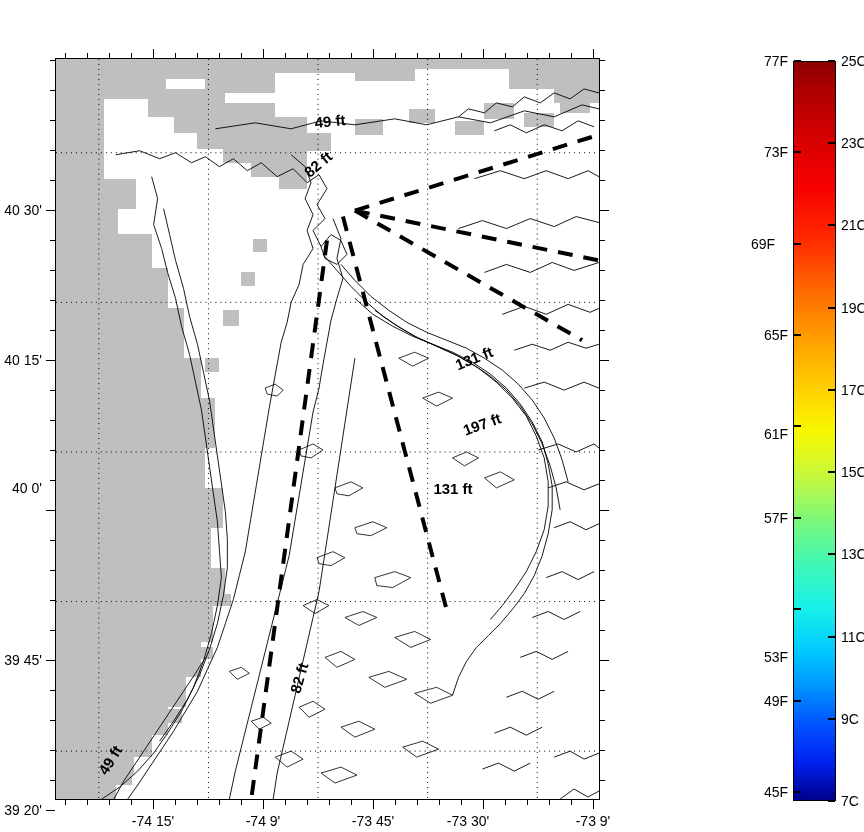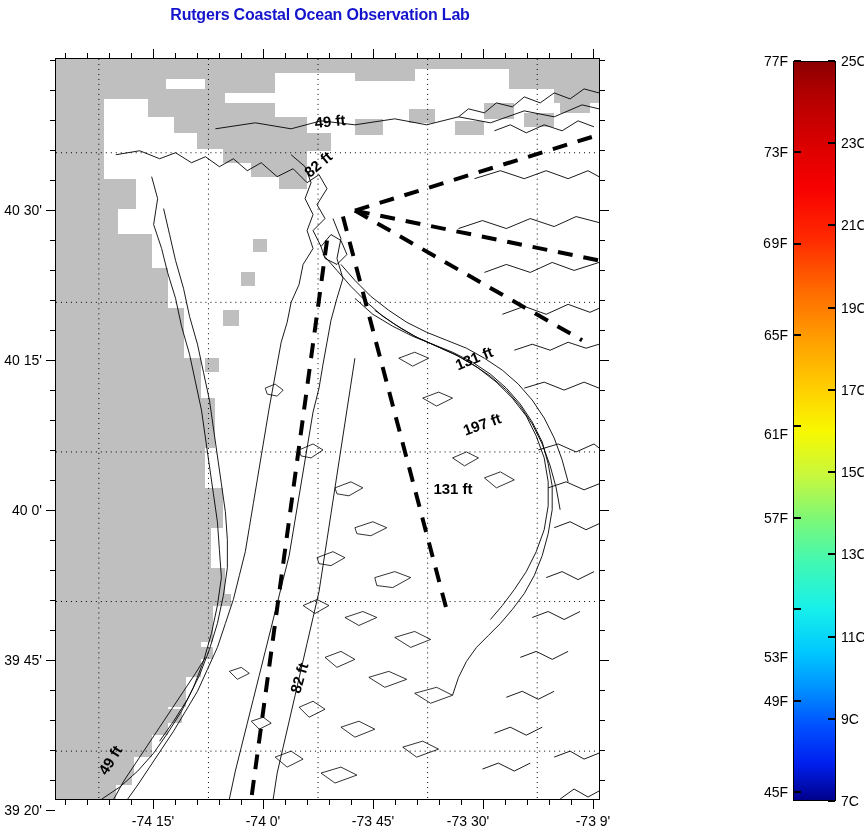--- a/index.html
+++ b/index.html
@@ -69,21 +69,20 @@
     transform:translateY(-50%);
   }
   .cb-label-c{left:48px;text-align:left;}
 </style>
 </head>
 <body>
 
 <div id="root">
 
   <div class="title-block">
-    <span class="title-line">Rutgers Coastal Ocean Observation Lab</span>
   </div>
 
   <div id="map-panel">
     <svg id="map-svg" viewBox="0 0 545 742" preserveAspectRatio="none">
 
       <rect x="0" y="0" width="545" height="742" fill="#ffffff"></rect>
 
       <g fill="#bfbfbf" shape-rendering="crispEdges">
 
         <path d="M0,0 H545 V18 H455 V10 H360 V22 H300 V14 H220 V34 H150 V20 H60 V40 H0 Z"></path>
@@ -243,21 +242,21 @@
         <line x1="288" y1="158" x2="392" y2="552"></line>
         <line x1="272" y1="182" x2="196" y2="742"></line>
       </g>
     </svg>
   </div>
 
   <div id="axes-layer">
       <div class="tick tick-x" style="left: 153px; top: 800px; height: 9px;"></div>
       <div class="axlabel axlabel-x" style="left: 153px; top: 813px;">-74 15'</div>
       <div class="tick tick-x" style="left: 263px; top: 800px; height: 9px;"></div>
-      <div class="axlabel axlabel-x" style="left: 263px; top: 813px;">-74 0'</div>
+      <div class="axlabel axlabel-x" style="left: 263px; top: 813px;">-74 9'</div>
       <div class="tick tick-x" style="left: 373px; top: 800px; height: 9px;"></div>
       <div class="axlabel axlabel-x" style="left: 373px; top: 813px;">-73 45'</div>
       <div class="tick tick-x" style="left: 483px; top: 800px; height: 9px;"></div>
       <div class="axlabel axlabel-x" style="left: 468px; top: 813px;">-73 30'</div>
       <div class="tick tick-x" style="left: 593px; top: 800px; height: 9px;"></div>
       <div class="axlabel axlabel-x" style="left: 593px; top: 813px;">-73 9'</div>
       <div class="tick tick-x" style="left: 65px; top: 800px; height: 5px;"></div>
       <div class="tick tick-x" style="left: 87px; top: 800px; height: 5px;"></div>
       <div class="tick tick-x" style="left: 109px; top: 800px; height: 5px;"></div>
       <div class="tick tick-x" style="left: 131px; top: 800px; height: 5px;"></div>
@@ -275,21 +274,21 @@
       <div class="tick tick-x" style="left: 461px; top: 800px; height: 5px;"></div>
       <div class="tick tick-x" style="left: 505px; top: 800px; height: 5px;"></div>
       <div class="tick tick-x" style="left: 527px; top: 800px; height: 5px;"></div>
       <div class="tick tick-x" style="left: 549px; top: 800px; height: 5px;"></div>
       <div class="tick tick-x" style="left: 571px; top: 800px; height: 5px;"></div>
       <div class="tick tick-y" style="left: 46px; top: 210px; width: 9px;"></div>
       <div class="axlabel axlabel-y" style="left: 0px; width: 42px; top: 210px; text-align: right;">40 30'</div>
       <div class="tick tick-y" style="left: 46px; top: 360px; width: 9px;"></div>
       <div class="axlabel axlabel-y" style="left: 0px; width: 42px; top: 360px; text-align: right;">40 15'</div>
       <div class="tick tick-y" style="left: 46px; top: 510px; width: 9px;"></div>
-      <div class="axlabel axlabel-y" style="left: 0px; width: 42px; top: 510px; text-align: right;">40 0'</div>
+      <div class="axlabel axlabel-y" style="left: 0px; width: 42px; top: 488px; text-align: right;">40 0'</div>
       <div class="tick tick-y" style="left: 46px; top: 660px; width: 9px;"></div>
       <div class="axlabel axlabel-y" style="left: 0px; width: 42px; top: 660px; text-align: right;">39 45'</div>
       <div class="tick tick-y" style="left: 46px; top: 810px; width: 9px;"></div>
       <div class="axlabel axlabel-y" style="left: 0px; width: 42px; top: 810px; text-align: right;">39 20'</div>
       <div class="tick tick-y" style="left: 50px; top: 60px; width: 5px;"></div>
       <div class="tick tick-y" style="left: 50px; top: 90px; width: 5px;"></div>
       <div class="tick tick-y" style="left: 50px; top: 120px; width: 5px;"></div>
       <div class="tick tick-y" style="left: 50px; top: 150px; width: 5px;"></div>
       <div class="tick tick-y" style="left: 50px; top: 180px; width: 5px;"></div>
       <div class="tick tick-y" style="left: 50px; top: 240px; width: 5px;"></div>
@@ -381,21 +380,21 @@
         <div class="cb-label cb-label-c" style="left: 48px; top: 575.556px;">11C</div>
         <div class="cb-tick" style="left: 35px; top: 656.778px;"></div>
         <div class="cb-label cb-label-c" style="left: 48px; top: 657.778px;">9C</div>
         <div class="cb-tick" style="left: 35px; top: 739px;"></div>
         <div class="cb-label cb-label-c" style="left: 48px; top: 740px;">7C</div>
         <div class="cb-tick" style="left: 1px; top: -1px;"></div>
         <div class="cb-label" style="left: -55px; width: 50px; top: 0px; text-align: right;">77F</div>
         <div class="cb-tick" style="left: 1px; top: 90.358px;"></div>
         <div class="cb-label" style="left: -55px; width: 50px; top: 91.358px; text-align: right;">73F</div>
         <div class="cb-tick" style="left: 1px; top: 181.716px;"></div>
-        <div class="cb-label" style="left: -55px; width: 50px; top: 182.716px; text-align: right; font-family: Liberation Mono, monospace;">69F</div>
+        <div class="cb-label" style="left: -55px; width: 50px; top: 182.716px; text-align: center;">69F</div>
         <div class="cb-tick" style="left: 1px; top: 273.074px;"></div>
         <div class="cb-label" style="left: -55px; width: 50px; top: 274.074px; text-align: right;">65F</div>
         <div class="cb-tick" style="left: 1px; top: 364.432px;"></div>
         <div class="cb-label" style="left: -55px; width: 50px; top: 365.432px; text-align: right; margin-top: 8px;">61F</div>
         <div class="cb-tick" style="left: 1px; top: 455.79px;"></div>
         <div class="cb-label" style="left: -55px; width: 50px; top: 456.79px; text-align: right;">57F</div>
         <div class="cb-tick" style="left: 1px; top: 547.148px;"></div>
         <div class="cb-label" style="left: -55px; width: 50px; top: 548.148px; text-align: right; margin-top: 48px;">53F</div>
         <div class="cb-tick" style="left: 1px; top: 638.506px;"></div>
         <div class="cb-label" style="left: -55px; width: 50px; top: 639.506px; text-align: right;">49F</div>

